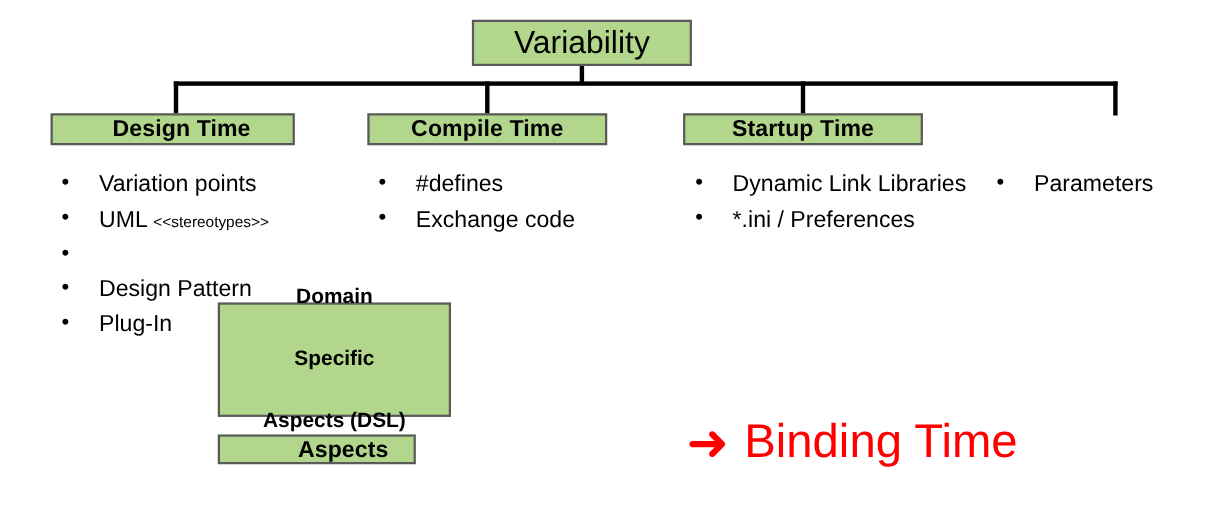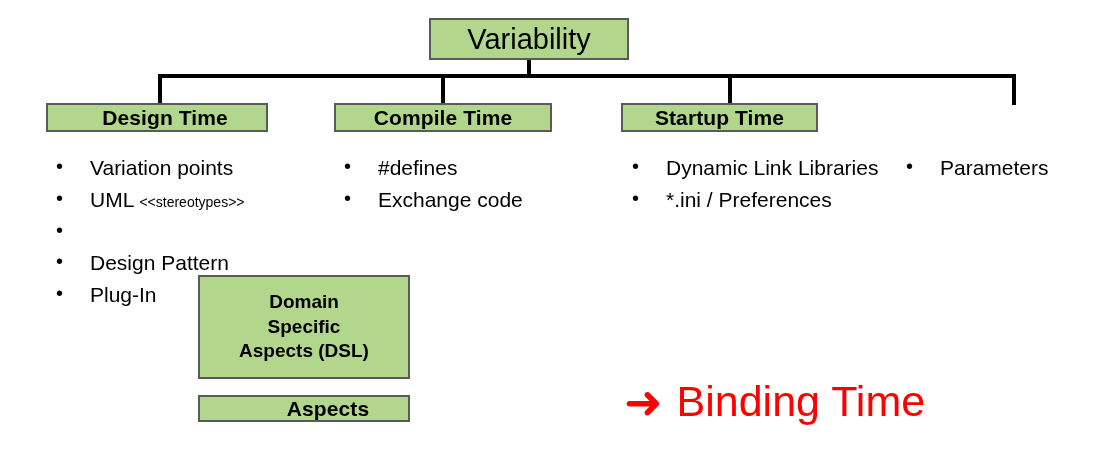--- a/index.html
+++ b/index.html
@@ -47,24 +47,24 @@
   .gbox.block {
     font-weight: bold;
     font-size: 19px;
     line-height: 1.30;
     flex-direction: column;
   }
 
   .box-root     { left: 401px; top: 18px;  width: 200px; height: 42px; }
   .box-design   { left: 18px;  top: 103px; width: 222px; height: 29px; padding-left: 16px; }
   .box-compile  { left: 306px; top: 103px; width: 218px; height: 29px; }
-  .box-startup  { left: 593px; top: 103px; width: 197px; height: 29px; }
+  .box-startup  { left: 593px; top: 103px; width: 218px; height: 29px; }
   .box-runtime  { left: 875px; top: 103px; width: 218px; height: 29px; }
-  .box-dsl      { left: 170px; top: 275px; width: 212px; height: 104px; }
-  .box-aspects  { left: 170px; top: 395px; width: 212px; height: 27px; padding-left: 48px; }
+  .box-dsl      { left: 170px; top: 275px; width: 212px; height: 104px; gap: 32px; }
+  .box-aspects  { left: 170px; top: 395px; width: 180px; height: 27px; padding-left: 48px; }
 
   
   .line {
     position: absolute;
     background: #000000;
     z-index: 1;
   }
   .l-root-stem  { left: 499px; top: 58px;  width: 4px;  height: 18px; }
   .l-bus        { left: 130px; top: 74px;  width: 858px; height: 4px; }
   .l-d-design   { left: 130px; top: 74px;  width: 4px;  height: 31px; }

